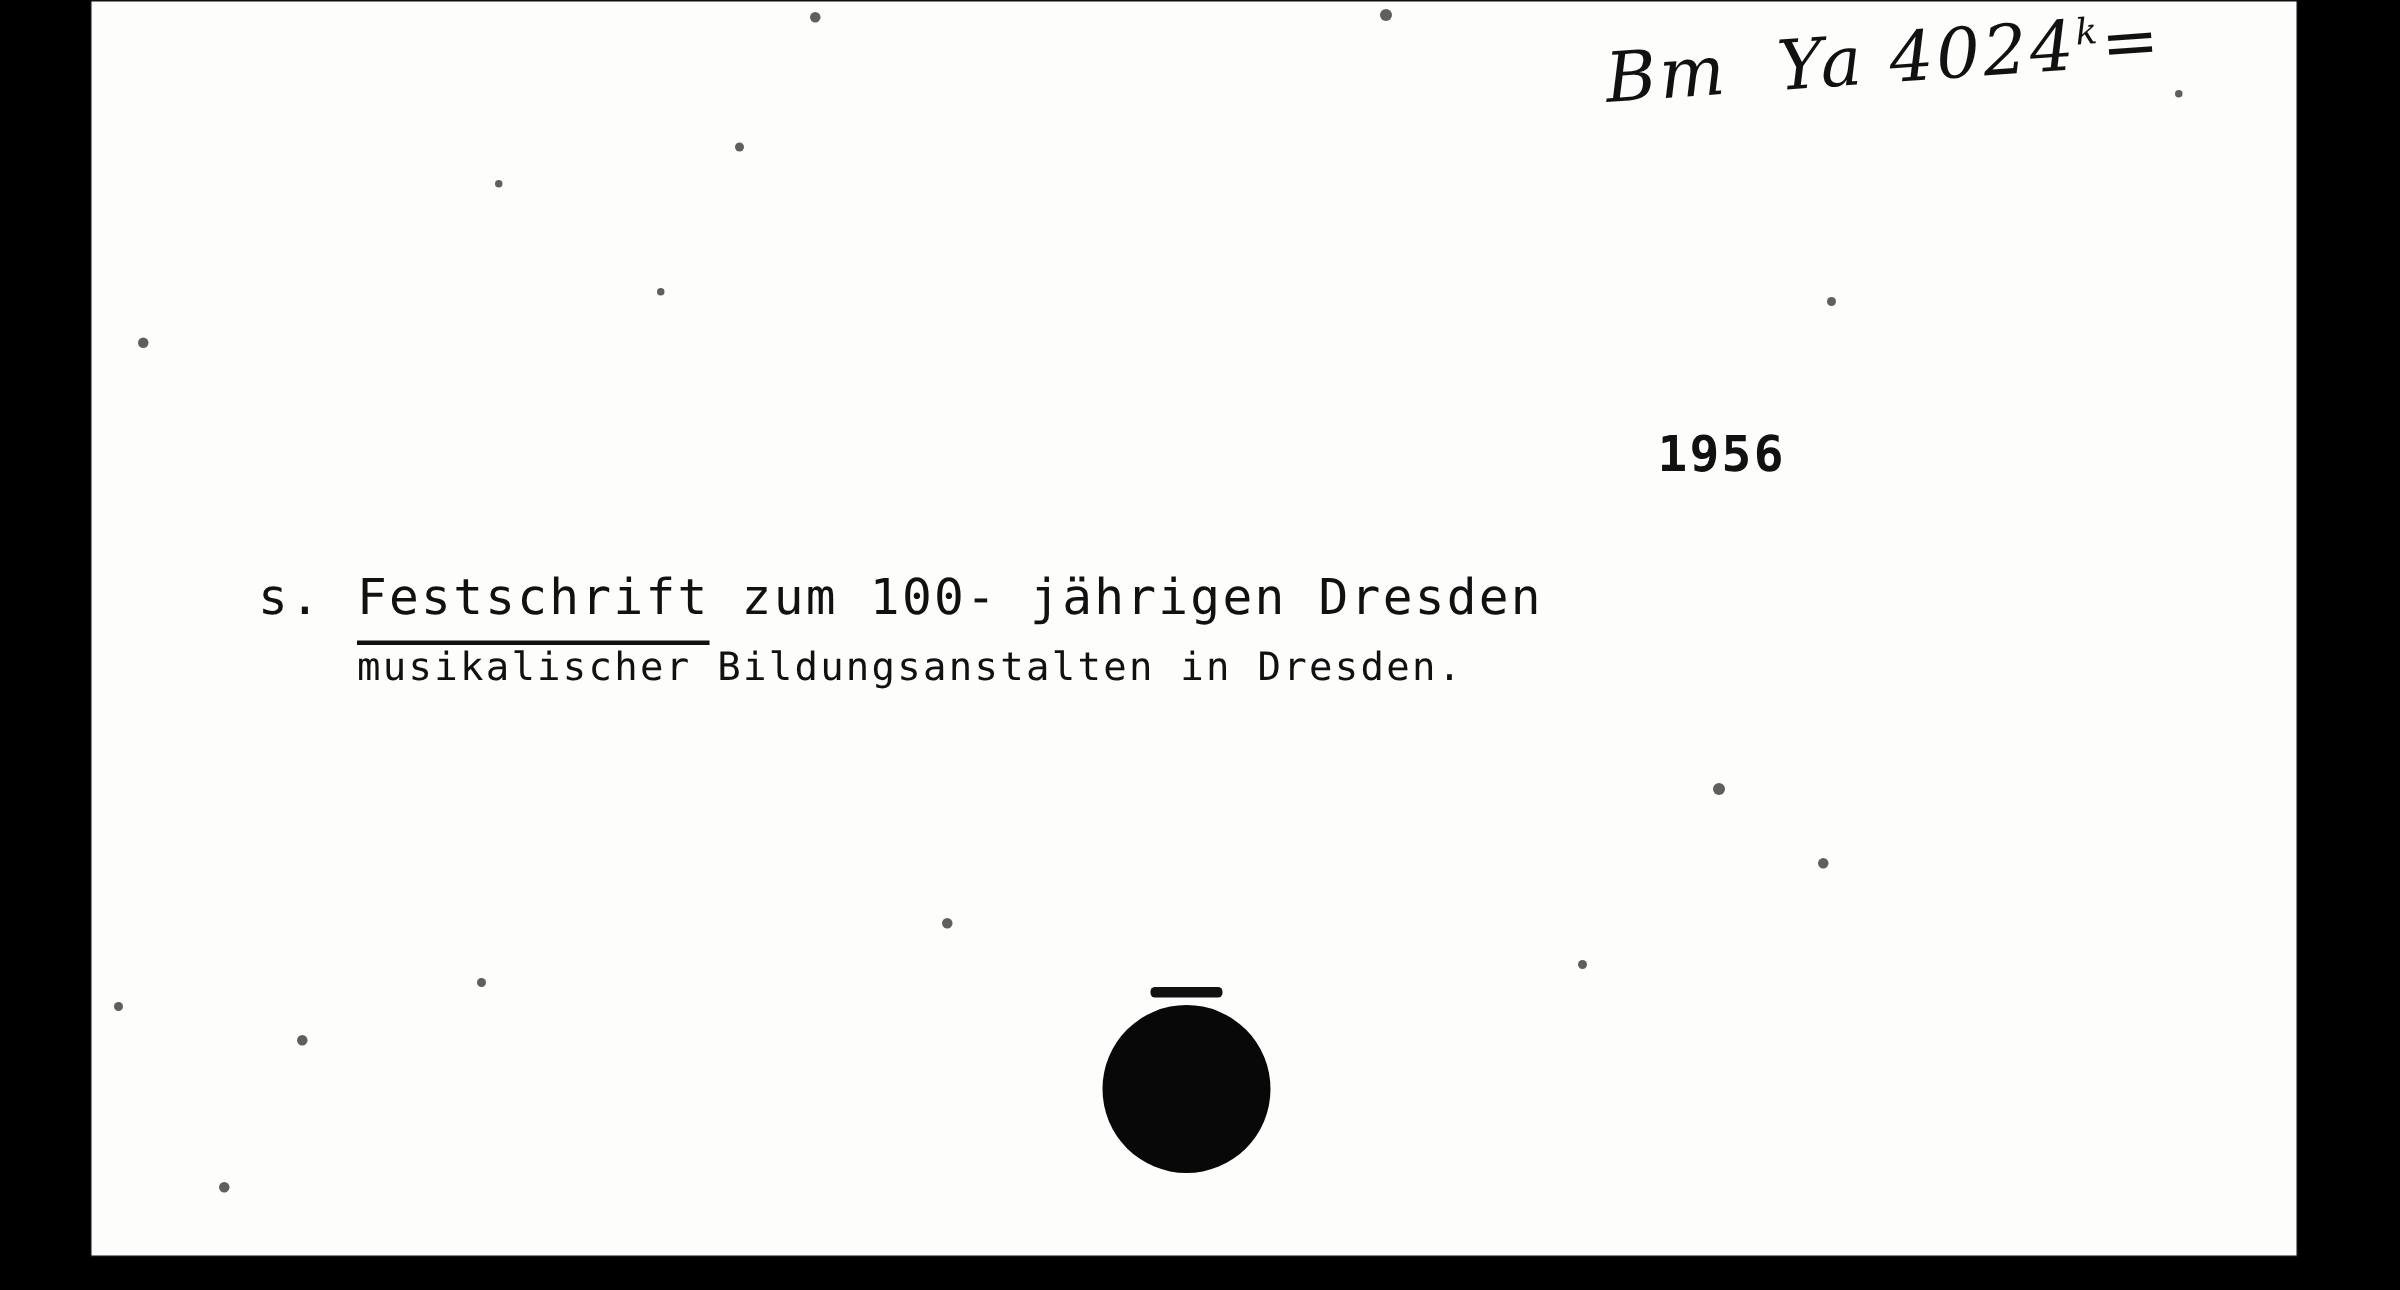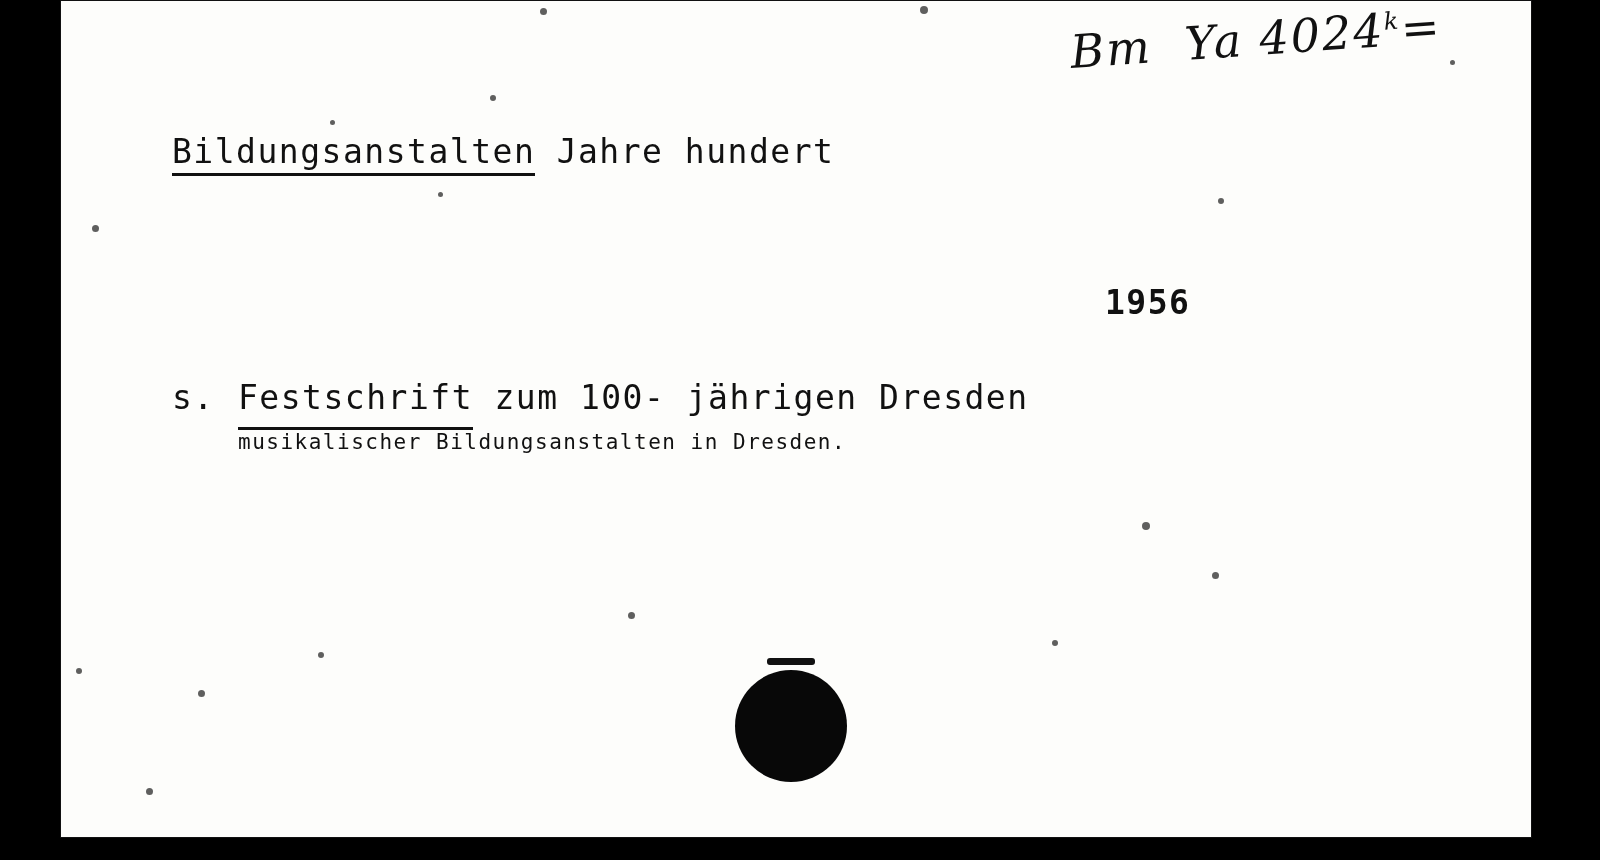--- a/index.html
+++ b/index.html
@@ -83,21 +83,21 @@
     top: 378px;
     font-size: 33px;
   }
   #line-ref1 .underlined {
     border-bottom: 3px solid #111;
     padding-bottom: 10px;
   }
   #line-ref2 {
     left: 178px;
     top: 430px;
-    font-size: 21px;
+    font-size: 26px;
   }
 
   
   #shelfmark {
     position: absolute;
     left: 1010px;
     top: 12px;
     font-family: "DejaVu Serif", serif;
     font-style: italic;
     font-size: 46px;
@@ -150,21 +150,20 @@
     <div class="speck" style="left:1152px;top:572px;width:7px;height:7px;"></div>
     <div class="speck" style="left:568px;top:612px;width:7px;height:7px;"></div>
     <div class="speck" style="left:992px;top:640px;width:6px;height:6px;"></div>
     <div class="speck" style="left:258px;top:652px;width:6px;height:6px;"></div>
     <div class="speck" style="left:16px;top:668px;width:6px;height:6px;"></div>
     <div class="speck" style="left:138px;top:690px;width:7px;height:7px;"></div>
     <div class="speck" style="left:86px;top:788px;width:7px;height:7px;"></div>
 
     <div id="shelfmark"><span>Bm  Ya 4024</span><span class="sup">k</span><span>=</span></div>
 
-    <div class="typed" id="line-heading"><span class="underlined">Bildungsanstalten</span><span> Jahre hundert</span></div>
 
     <div class="typed" id="line-year">1956</div>
 
     <div class="typed" id="line-ref-prefix">s.</div>
     <div class="typed" id="line-ref1"><span class="underlined">Festschrift</span><span> zum 100- jährigen Dresden</span></div>
     <div class="typed" id="line-ref2">musikalischer Bildungsanstalten in Dresden.</div>
 
     <div id="blob-tick"></div>
     <div id="ink-blob"></div>
 

